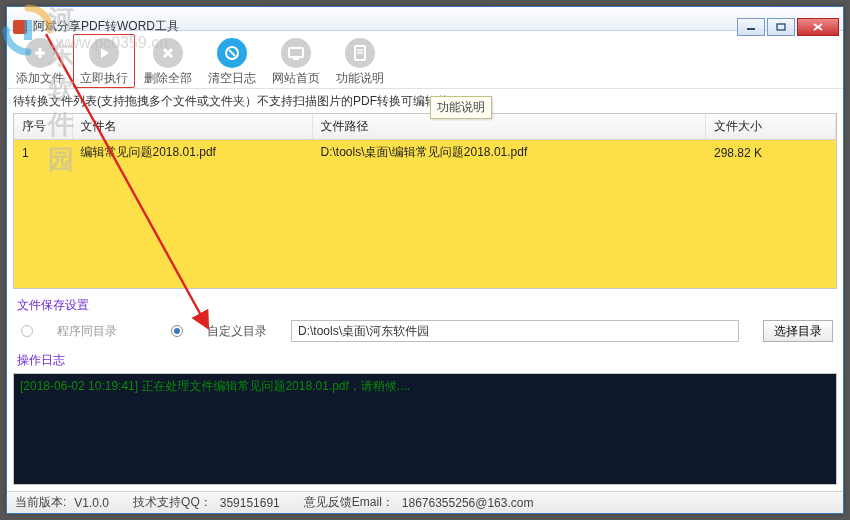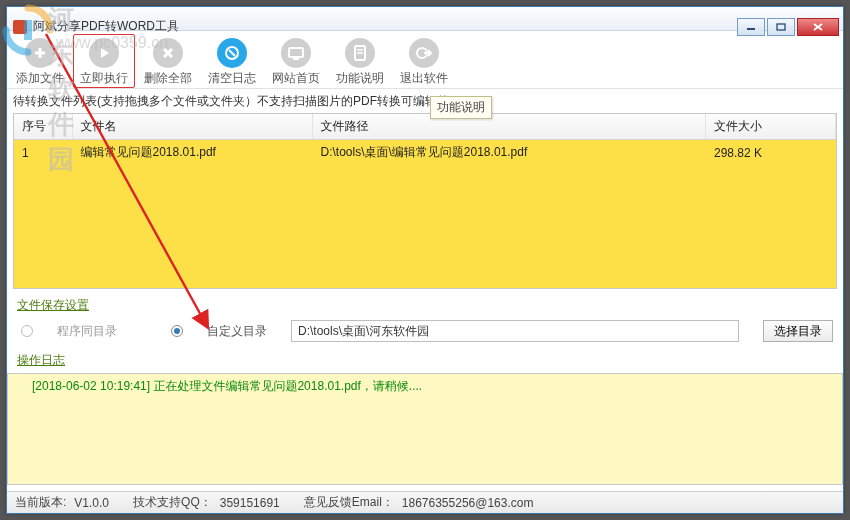--- a/index.html
+++ b/index.html
@@ -27,30 +27,30 @@
 .ic-help  { background: #cfcfcf; }
 .ic-exit  { background: #cfcfcf; }
 
 .hint { font-size: 12px; color: #333; padding: 4px 6px 3px 6px; }
 
 .table-wrap { margin: 0 6px; border: 1px solid #c7c7c7; height: 176px; background: #fde047; overflow: hidden; }
 table { border-collapse: collapse; width: 100%; font-size: 12px; color: #222; }
 th { text-align: left; font-weight: normal; background: linear-gradient(#fdfdfd,#f0f0f0); border-bottom: 1px solid #d3d3d3; border-right: 1px solid #e3e3e3; padding: 4px 8px; }
 td { padding: 4px 8px; border-right: 1px solid transparent; }
 
-.section-label { font-size: 12px; color: #4d7c0f; padding: 8px 4px 4px 10px; text-decoration: underline; }
+.section-label { font-size: 12px; color: #6d28d9; padding: 8px 4px 4px 10px; }
 
 .save-row { display: flex; align-items: center; gap: 24px; padding: 2px 10px 6px 14px; font-size: 12px; color: #555; }
 .radio { width: 12px; height: 12px; border: 1px solid #8a8a8a; border-radius: 50%; display: inline-flex; align-items: center; justify-content: center; background: #fff; }
 .radio.disabled { border-color: #bcbcbc; }
 .radio.checked::after { content: ""; width: 6px; height: 6px; background: #3a7ab8; border-radius: 50%; display: block; }
 .save-row input[type=text] { flex: 1; height: 22px; border: 1px solid #bfbfbf; padding: 0 6px; font-size: 12px; color: #333; background: #fff; }
 .save-row button { height: 22px; padding: 0 10px; font-size: 12px; border: 1px solid #b0b0b0; background: linear-gradient(#fdfdfd,#ececec); cursor: pointer; }
 
-.log-box { margin: 0 0; border: 1px solid #c7c7c7; height: 112px; background: #fef9c3; font-size: 12px; padding: 4px 24px; color: #0a8a0a; font-family: SimSun, monospace; overflow: auto; }
+.log-box { margin: 0 6px; border: 1px solid #c7c7c7; height: 112px; background: #0f172a; font-size: 12px; padding: 4px 6px; color: #0a8a0a; font-family: SimSun, monospace; overflow: auto; }
 
 .statusbar { position: absolute; bottom: 0; left: 0; right: 0; height: 22px; background: linear-gradient(#f7f7f7,#e9e9e9); border-top: 1px solid #d0d0d0; font-size: 12px; color: #444; display: flex; align-items: center; padding: 0 8px; gap: 8px; }
 
 
 .watermark { position: absolute; top: -4px; left: -6px; pointer-events: none; opacity: .55; }
 .watermark .logo { width: 56px; height: 56px; position: absolute; top: 6px; left: 6px; }
 .watermark .wm-text { position: absolute; top: 6px; left: 54px; color: #b9b9b9; font-size: 26px; font-weight: 700; letter-spacing: 1px; }
 .watermark .wm-url { position: absolute; top: 38px; left: 62px; color: #b9b9b9; font-size: 16px; font-family: Arial, sans-serif; }
 
 
@@ -133,30 +133,20 @@
     </div>
     <div class="tbtn">
       <div class="ic ic-help">
         <svg width="16" height="18">
             <rect x="3" y="2" width="10" height="14" rx="1" fill="none" stroke="#fff" stroke-width="2"></rect>
             <line x1="5" y1="6" x2="11" y2="6" stroke="#fff" stroke-width="1.5"></line>
             <line x1="5" y1="9" x2="11" y2="9" stroke="#fff" stroke-width="1.5"></line>
           </svg>
       </div>
       <span>功能说明</span>
-    </div>
-    <div class="tbtn">
-      <div class="ic ic-exit">
-        <svg width="18" height="16">
-            <circle cx="7" cy="8" r="5" fill="none" stroke="#fff" stroke-width="2"></circle>
-            <line x1="9" y1="8" x2="16" y2="8" stroke="#fff" stroke-width="2"></line>
-            <polyline points="13,5 16,8 13,11" fill="none" stroke="#fff" stroke-width="2"></polyline>
-          </svg>
-      </div>
-      <span>退出软件</span>
     </div>
   </div>
 
   <div class="hint">待转换文件列表(支持拖拽多个文件或文件夹）不支持扫描图片的PDF转换可编辑的WORD</div>
 
   <div class="table-wrap">
     <table>
       <colgroup>
           <col style="width:58px">
           <col style="width:240px">

